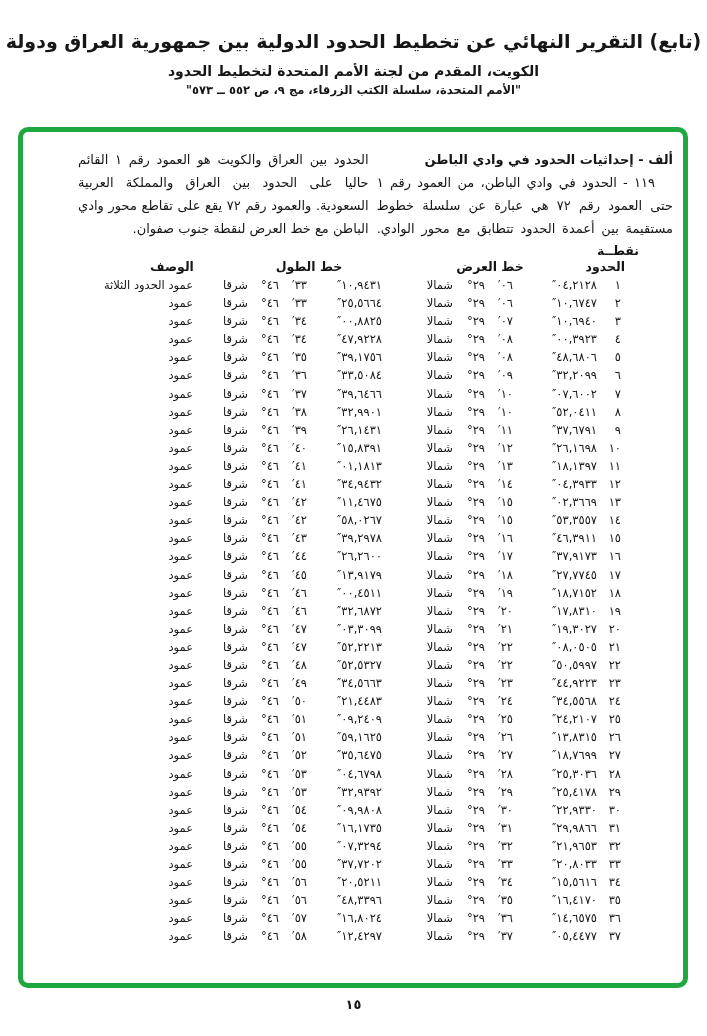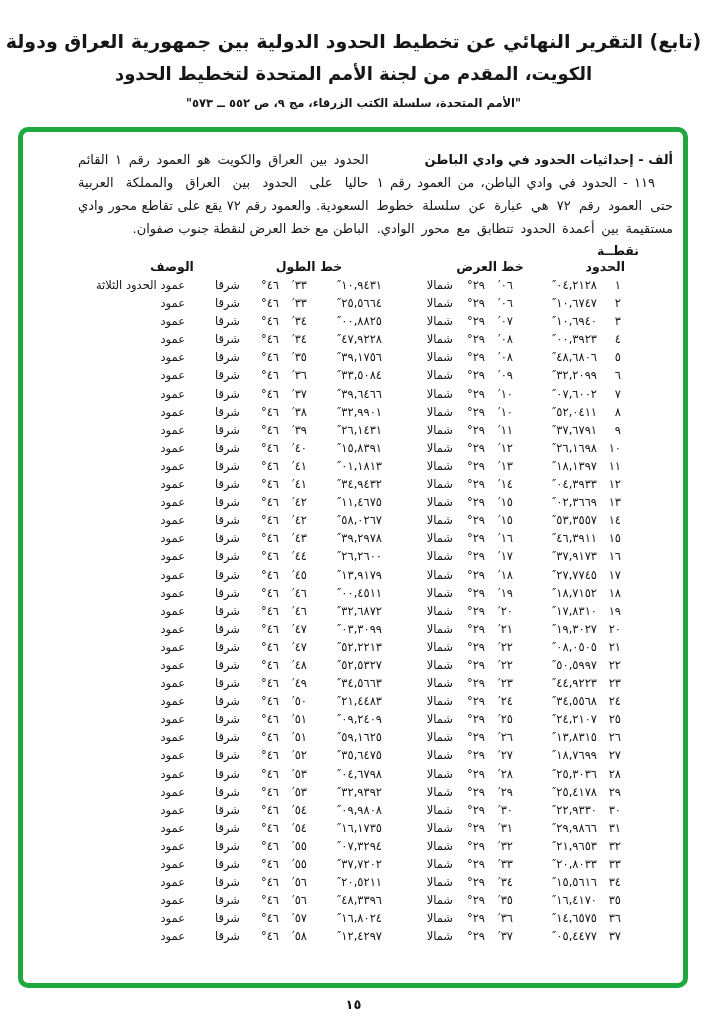--- a/index.html
+++ b/index.html
@@ -4,21 +4,21 @@
 <style>
   html,body { margin:0; padding:0; }
   body {
     width:707px; height:1036px; position:relative;
     background:#ffffff; color:#161616;
     font-family:"DejaVu Sans", sans-serif;
     overflow:hidden;
   }
   .doc-header { padding-top:30px; text-align:center; font-weight:bold; direction:rtl; }
   .title-l1 { font-size:19px; margin-bottom:11px; }
-  .title-l2 { font-size:18px; margin-bottom:12px; }
+  .title-l2 { font-size:14px; margin-bottom:4px; }
   .title-l3 { font-size:11.5px; }
 
   .content-box {
     position:absolute; left:18px; top:127px;
     width:670px; height:861px; box-sizing:border-box;
     border:5px solid #1fa840; border-radius:10px;
     padding:16px 10px 0 20px;
     direction:rtl;
   }
 
@@ -45,21 +45,21 @@
   .row { display:flex; height:18.1px; line-height:18.1px; padding-right:52px; }
   .c { text-align:right; white-space:nowrap; }
   .c-num    { width:24px; }
   .c-latsec { width:62px; }
   .c-latmin { width:28px; margin-right:22px; }
   .c-latdeg { width:28px; }
   .c-ns     { width:44px; margin-right:4px; }
   .c-lonsec { width:64px; margin-right:27px; }
   .c-lonmin { width:28px; margin-right:11px; }
   .c-londeg { width:28px; }
-  .c-ew     { width:36px; margin-right:11px; }
+  .c-ew     { width:36px; margin-right:3px; }
   .c-desc   { width:140px; margin-right:19px; }
   .ltr { direction:ltr; unicode-bidi:bidi-override; }
 
   .page-number {
     position:absolute; left:0; right:0; top:997px;
     text-align:center; font-weight:bold; font-size:13px;
   }
 </style>
 </head>
 <body>

